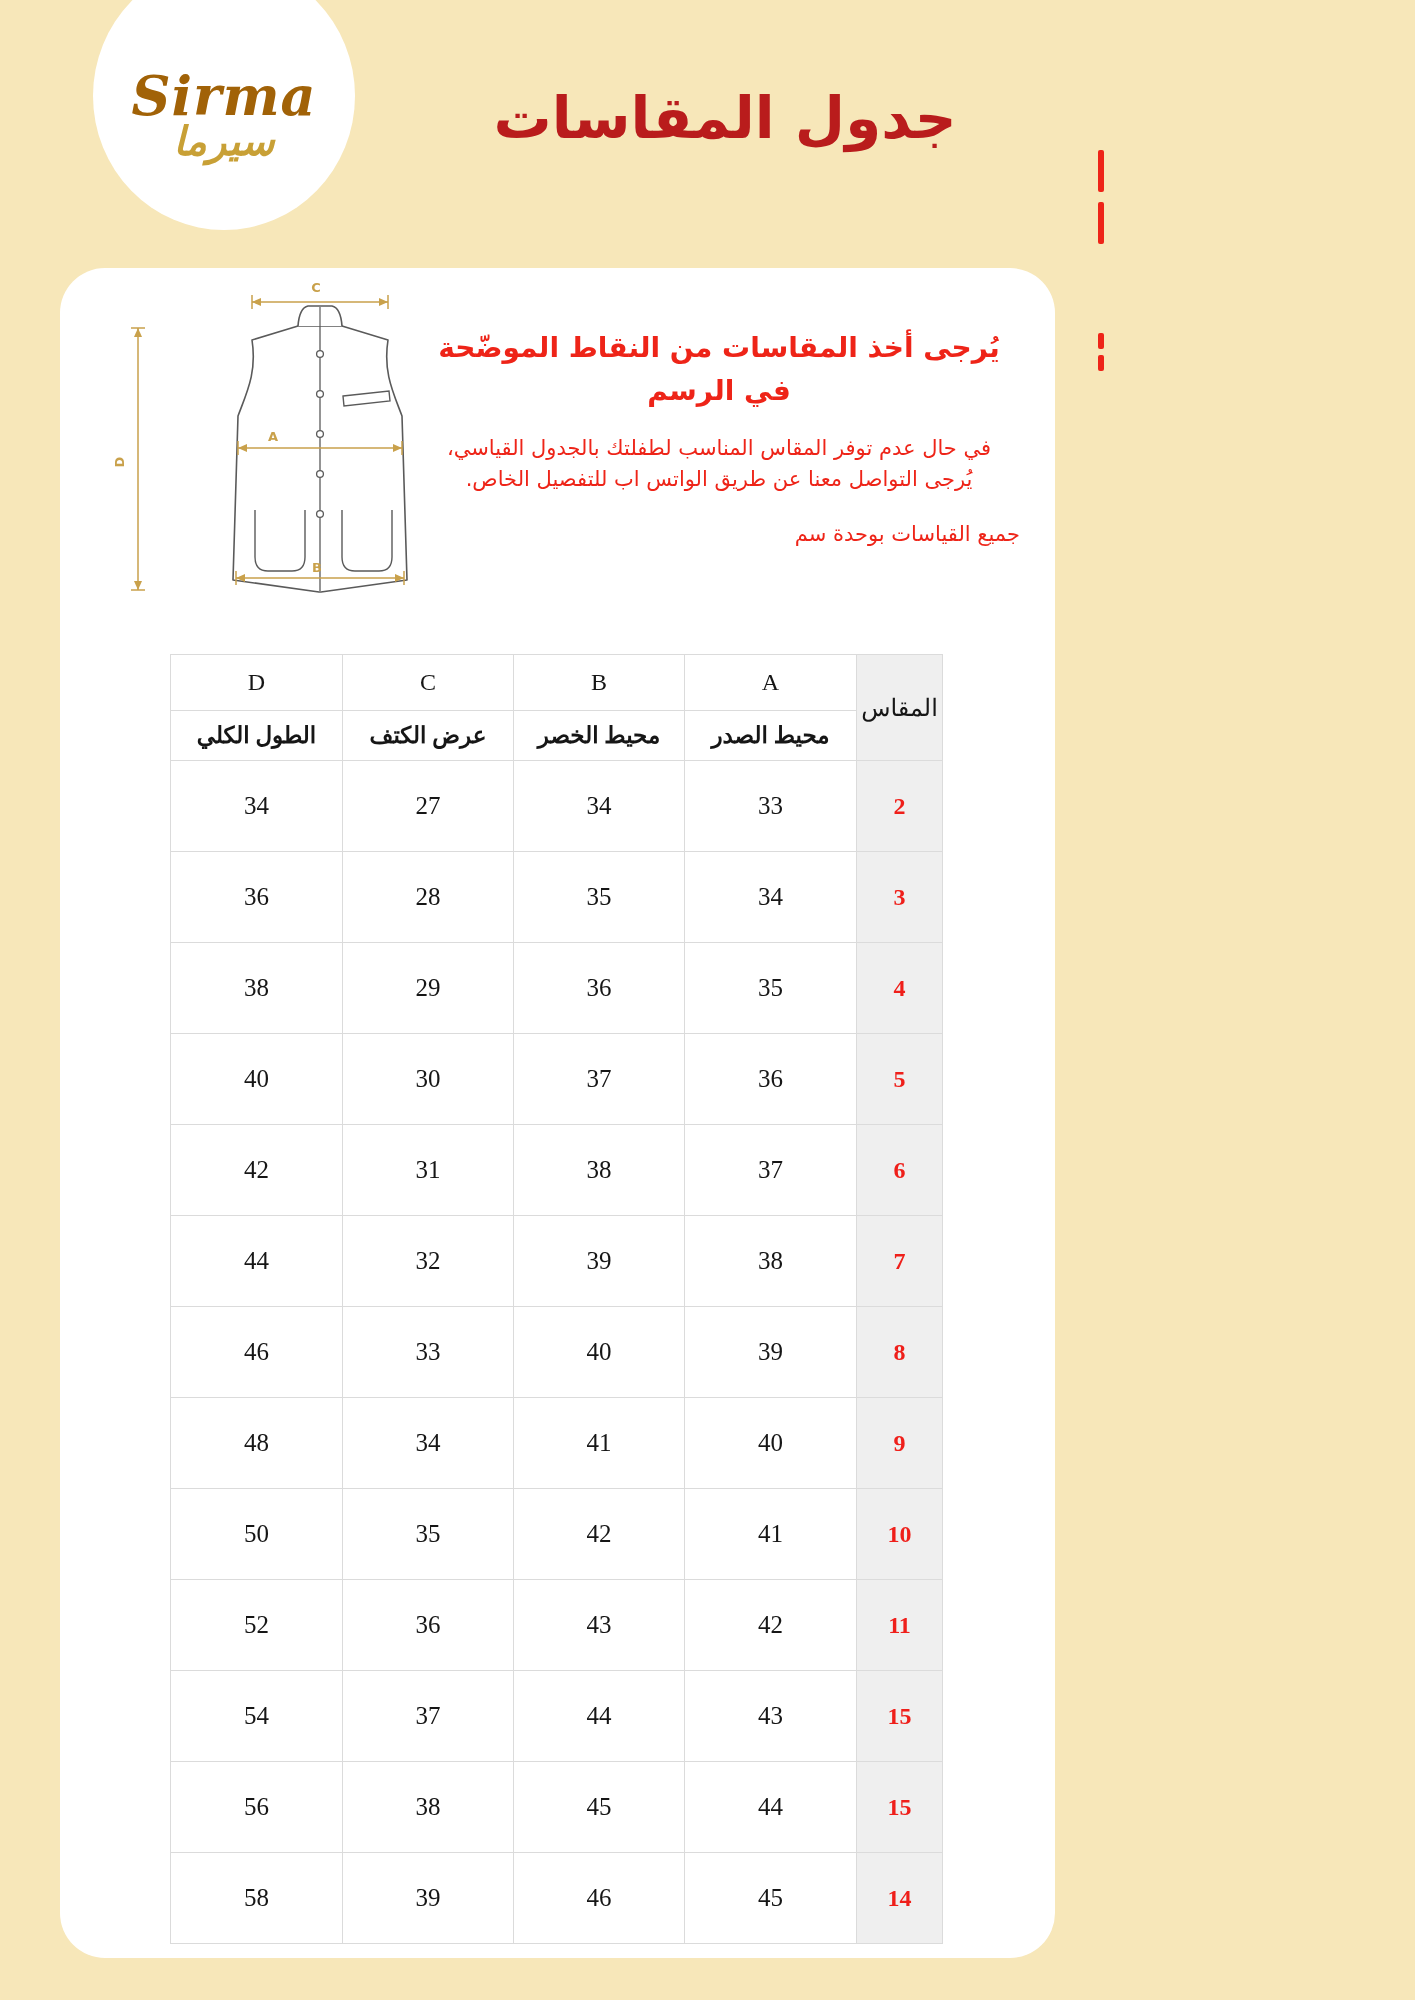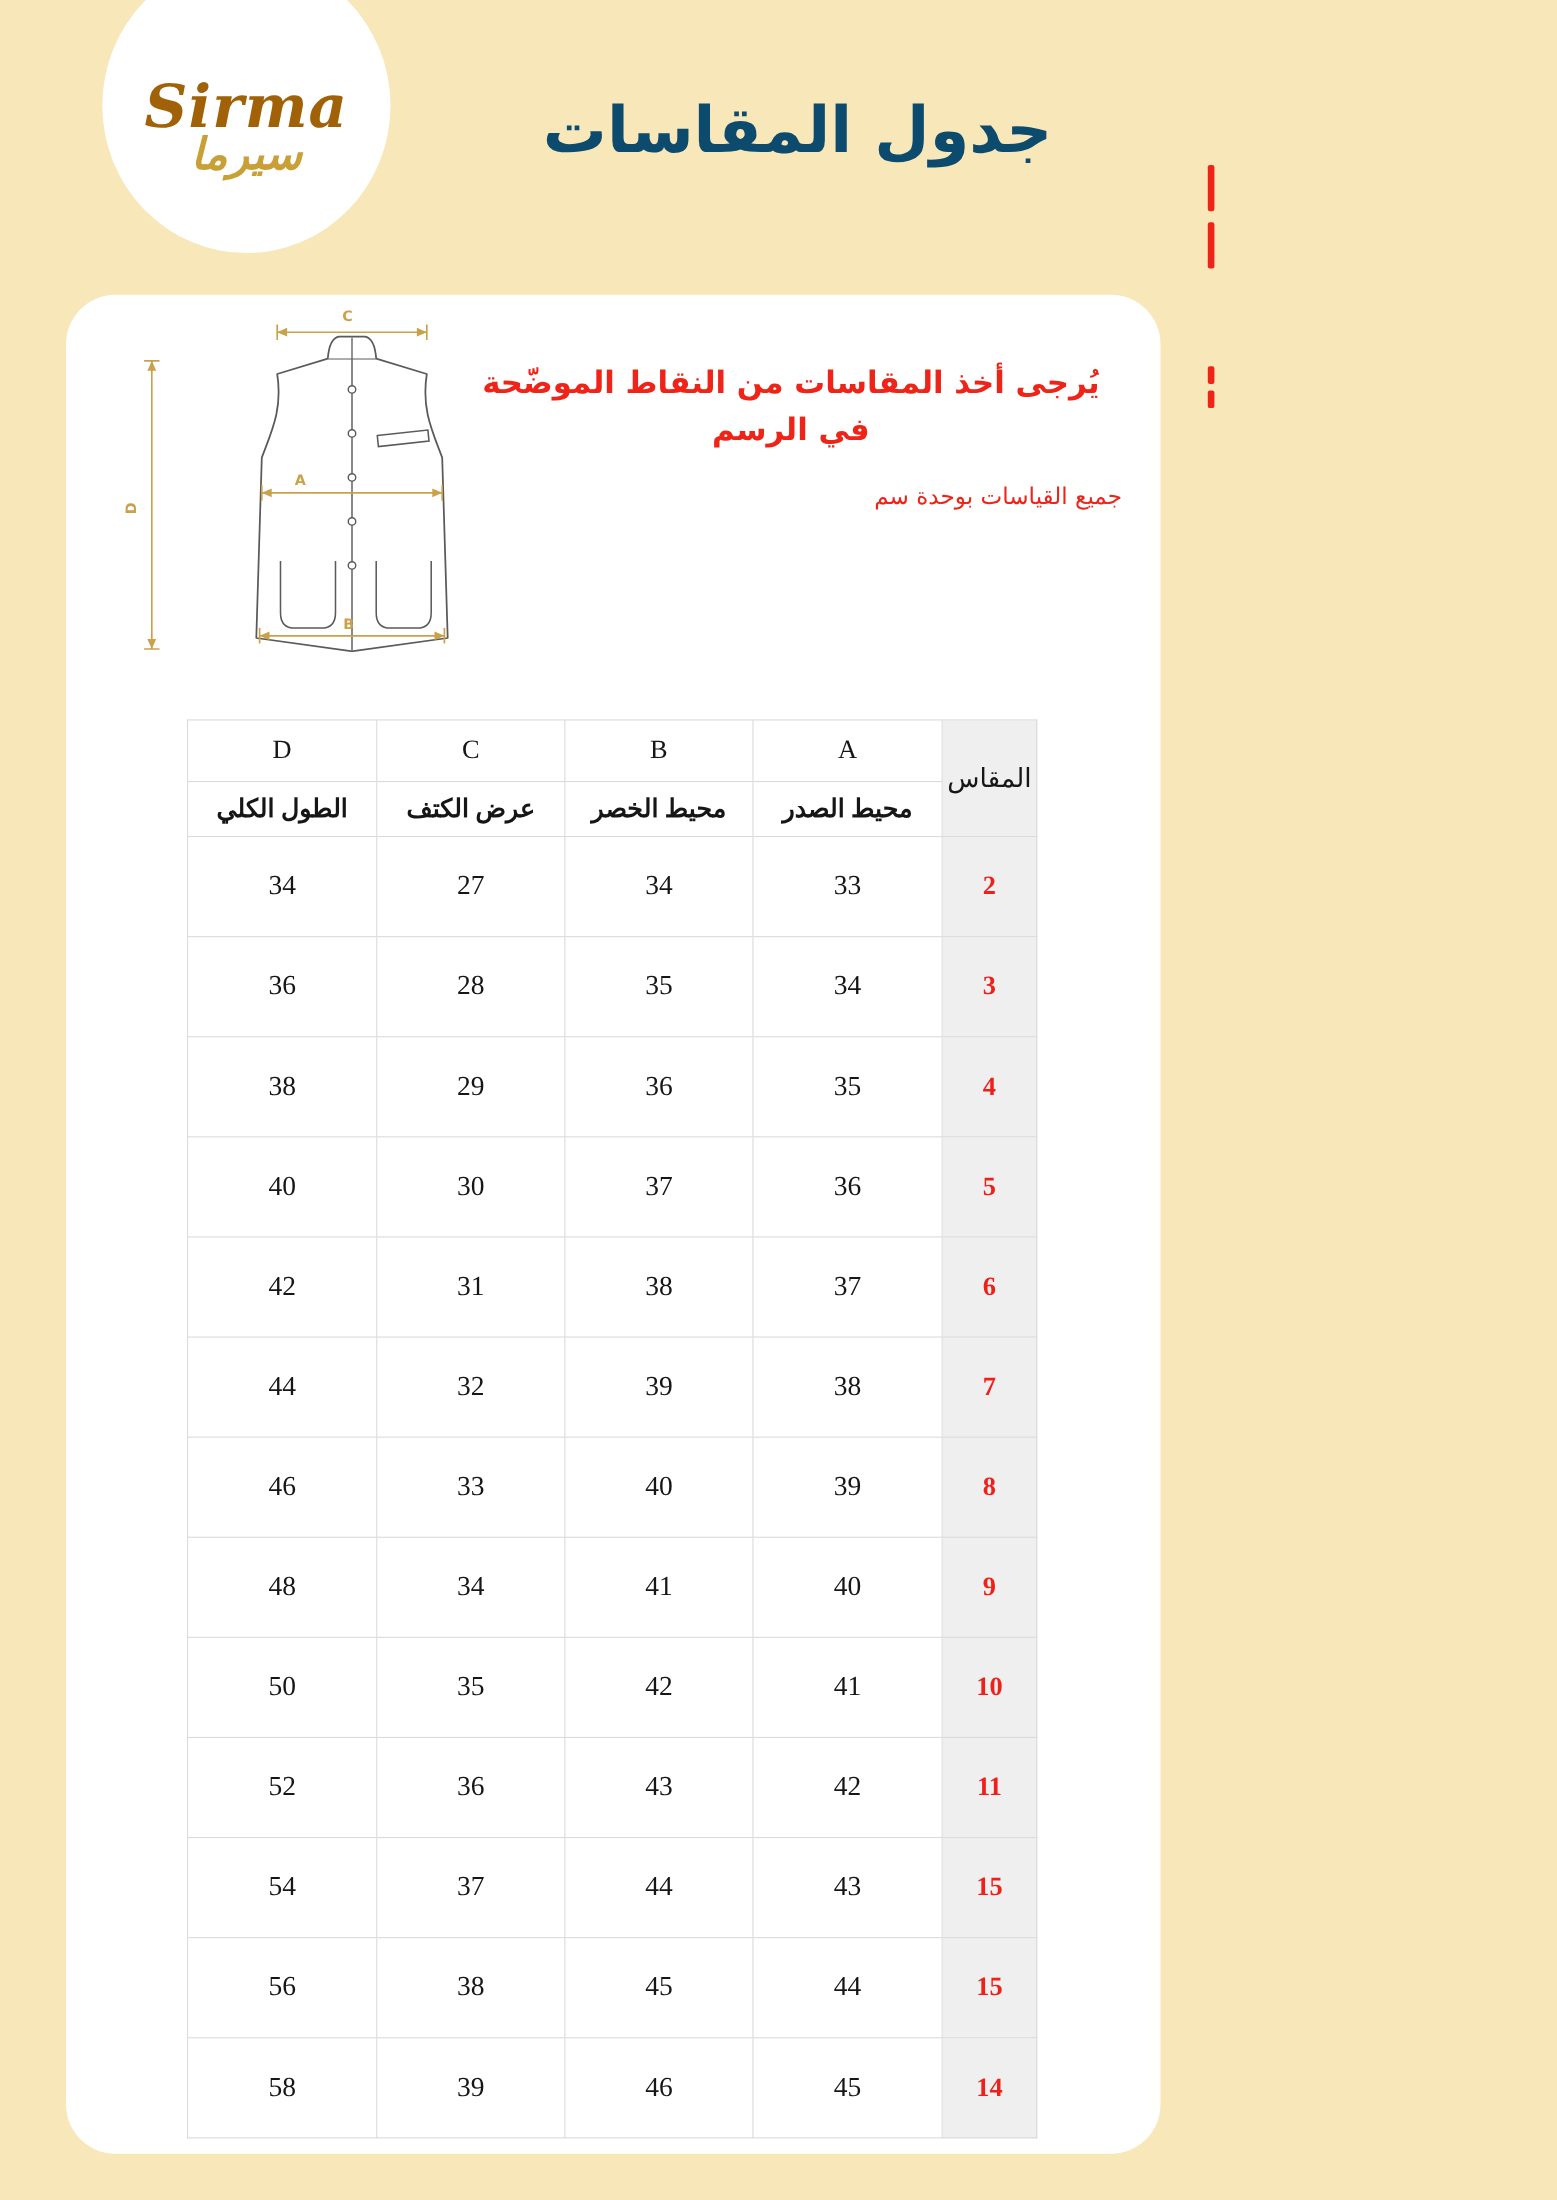--- a/index.html
+++ b/index.html
@@ -26,21 +26,21 @@
   }
   .logo-arabic {
     font-size:40px; font-weight:bold; color:#C8A036;
     margin-top:-6px; line-height:1.2;font-style:italic;
   }
 
   
   .page-title {
     position:absolute; top:84px; left:430px; width:590px;
     text-align:center; font-size:58px; font-weight:bold;
-    color:#0c4a6e; direction:rtl;
+    color:#b91c1c; direction:rtl;
   }
 
   
   .edge-mark { position:absolute; width:6px; background:#EE2418; border-radius:2px; }
   .em1 { left:1098px; top:150px; height:42px; box-shadow:0 52px 0 0 #EE2418; }
   .em2 { left:1098px; top:333px; height:16px; box-shadow:0 22px 0 0 #EE2418; }
 
   
   .card {
     position:absolute; left:60px; top:268px;
@@ -149,20 +149,24 @@
       <line x1="299" y1="291" x2="299" y2="305"></line>
       <line x1="131" y1="298" x2="299" y2="298"></line>
       <polygon points="131,298 140,294 140,302" stroke="none"></polygon>
       <polygon points="299,298 290,294 290,302" stroke="none"></polygon>
     </g>
     <text x="212" y="292" font-size="13" font-weight="bold" fill="#C9A14B" text-anchor="middle">B</text>
   </svg>
 
   <div class="instructions">
     <div class="lead">يُرجى أخذ المقاسات من النقاط الموضّحة في الرسم</div>
+    <div class="note-block">
+      <div class="note">في حال عدم توفر المقاس المناسب لطفلتك بالجدول القياسي،</div>
+      <div class="note">يُرجى التواصل معنا عن طريق الواتس اب للتفصيل الخاص.</div>
+    </div>
     <div class="units">جميع القياسات بوحدة سم</div>
   </div>
 
   <table class="size-table">
     <colgroup>
       <col style="width:86px">
       <col style="width:172px">
       <col style="width:171px">
       <col style="width:171px">
       <col style="width:172px">

